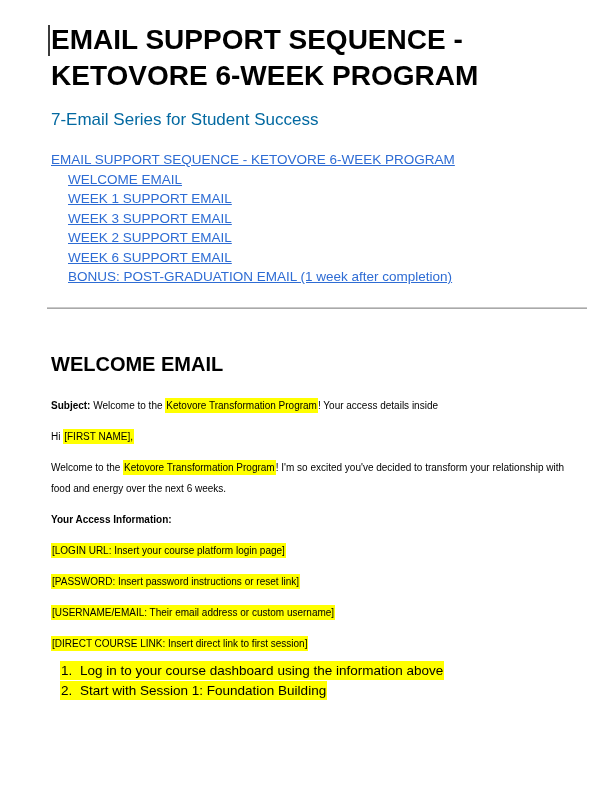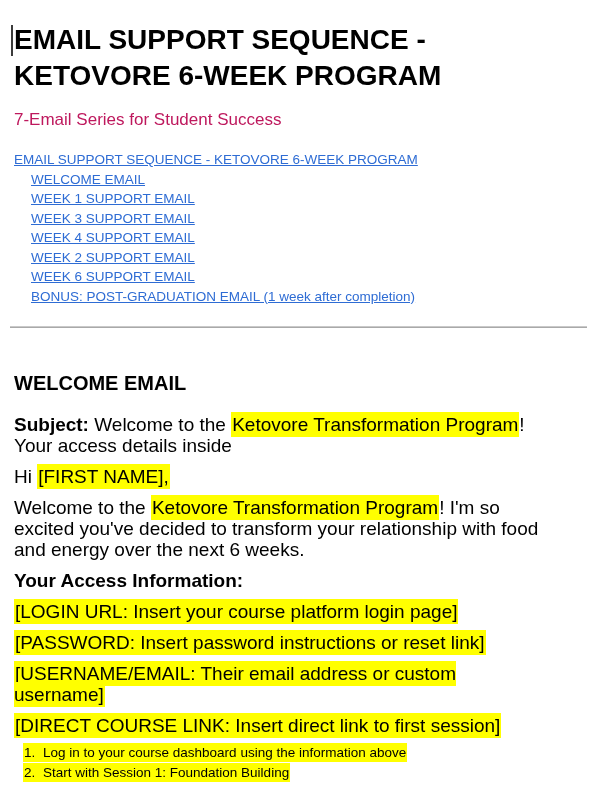--- a/index.html
+++ b/index.html
@@ -2,43 +2,43 @@
 <html><head>
 <meta charset="utf-8">
 <style>
   * { box-sizing: border-box; }
   html, body { margin: 0; padding: 0; }
   body {
     width: 600px; height: 800px; overflow: hidden;
     background: #ffffff; color: #000000;
     font-family: "Liberation Sans", sans-serif;
   }
-  .page { padding: 22px 30px 0 14px; }
+  .page { padding: 22px 30px 0 51px; }
 
   h1.doc-title {
     margin: 0; font-size: 28px; line-height: 36px; font-weight: bold;
     width: 470px; position: relative; color: #000;
   }
   .caret {
     position: absolute; left: -3px; top: 3px;
     width: 2px; height: 31px; background: #3c3c3c;
   }
 
-  .subtitle { margin: 16px 0 0; font-size: 17px; line-height: 20px; color: #be185d; }
+  .subtitle { margin: 16px 0 0; font-size: 17px; line-height: 20px; color: #0369a1; }
 
   .toc { margin-top: 20px; }
   .toc-row { line-height: 18.5px; white-space: nowrap; }
   .toc-row.indent { padding-left: 17px; }
   .toc-link { color: #2e6cd4; font-size: 13.5px; text-decoration: underline; cursor: pointer; }
 
   .divider { height: 2px; background: #a9a9a9; border-top: 1px solid #c9c9c9; margin: 20px -17px 0 -4px; }
 
   h2.section-heading { margin: 44px 0 0; font-size: 20px; line-height: 22px; font-weight: bold; }
 
-  .body-text { margin: 10px 0 0; font-size: 19px; line-height: 21px; max-width: 537px; }
+  .body-text { margin: 10px 0 0; font-size: 10px; line-height: 21px; max-width: 537px; }
   .body-text.first { margin-top: 20px; }
   .bold { font-weight: bold; }
   .hl { background: #ffff00; padding: 2px 1px; }
 
   ol.steps { list-style: none; margin: 7px 4px 0; padding: 0 0 0 5px; font-size: 13.5px; line-height: 20px; }
   ol.steps .num { display: inline-block; width: 19px; }
 </style>
 </head>
 <body>
 
@@ -48,21 +48,20 @@
     <span class="caret"></span><span>EMAIL SUPPORT SEQUENCE - KETOVORE 6-WEEK PROGRAM</span>
   </h1>
 
   <p class="subtitle">7-Email Series for Student Success</p>
 
   <nav class="toc">
     <div class="toc-row"><a class="toc-link">EMAIL SUPPORT SEQUENCE - KETOVORE 6-WEEK PROGRAM</a></div>
     <div class="toc-row indent"><a class="toc-link">WELCOME EMAIL</a></div>
     <div class="toc-row indent"><a class="toc-link">WEEK 1 SUPPORT EMAIL</a></div>
     <div class="toc-row indent"><a class="toc-link">WEEK 3 SUPPORT EMAIL</a></div>
-    <div class="toc-row indent"><a class="toc-link">WEEK 4 SUPPORT EMAIL</a></div>
     <div class="toc-row indent"><a class="toc-link">WEEK 2 SUPPORT EMAIL</a></div>
     <div class="toc-row indent"><a class="toc-link">WEEK 6 SUPPORT EMAIL</a></div>
     <div class="toc-row indent"><a class="toc-link">BONUS: POST-GRADUATION EMAIL (1 week after completion)</a></div>
   </nav>
 
   <div class="divider"></div>
 
   <h2 class="section-heading">WELCOME EMAIL</h2>
 
   <p class="body-text first"><span class="bold">Subject:</span><span> Welcome to the </span><span class="hl">Ketovore Transformation Program</span><span>! Your access details inside</span></p>

